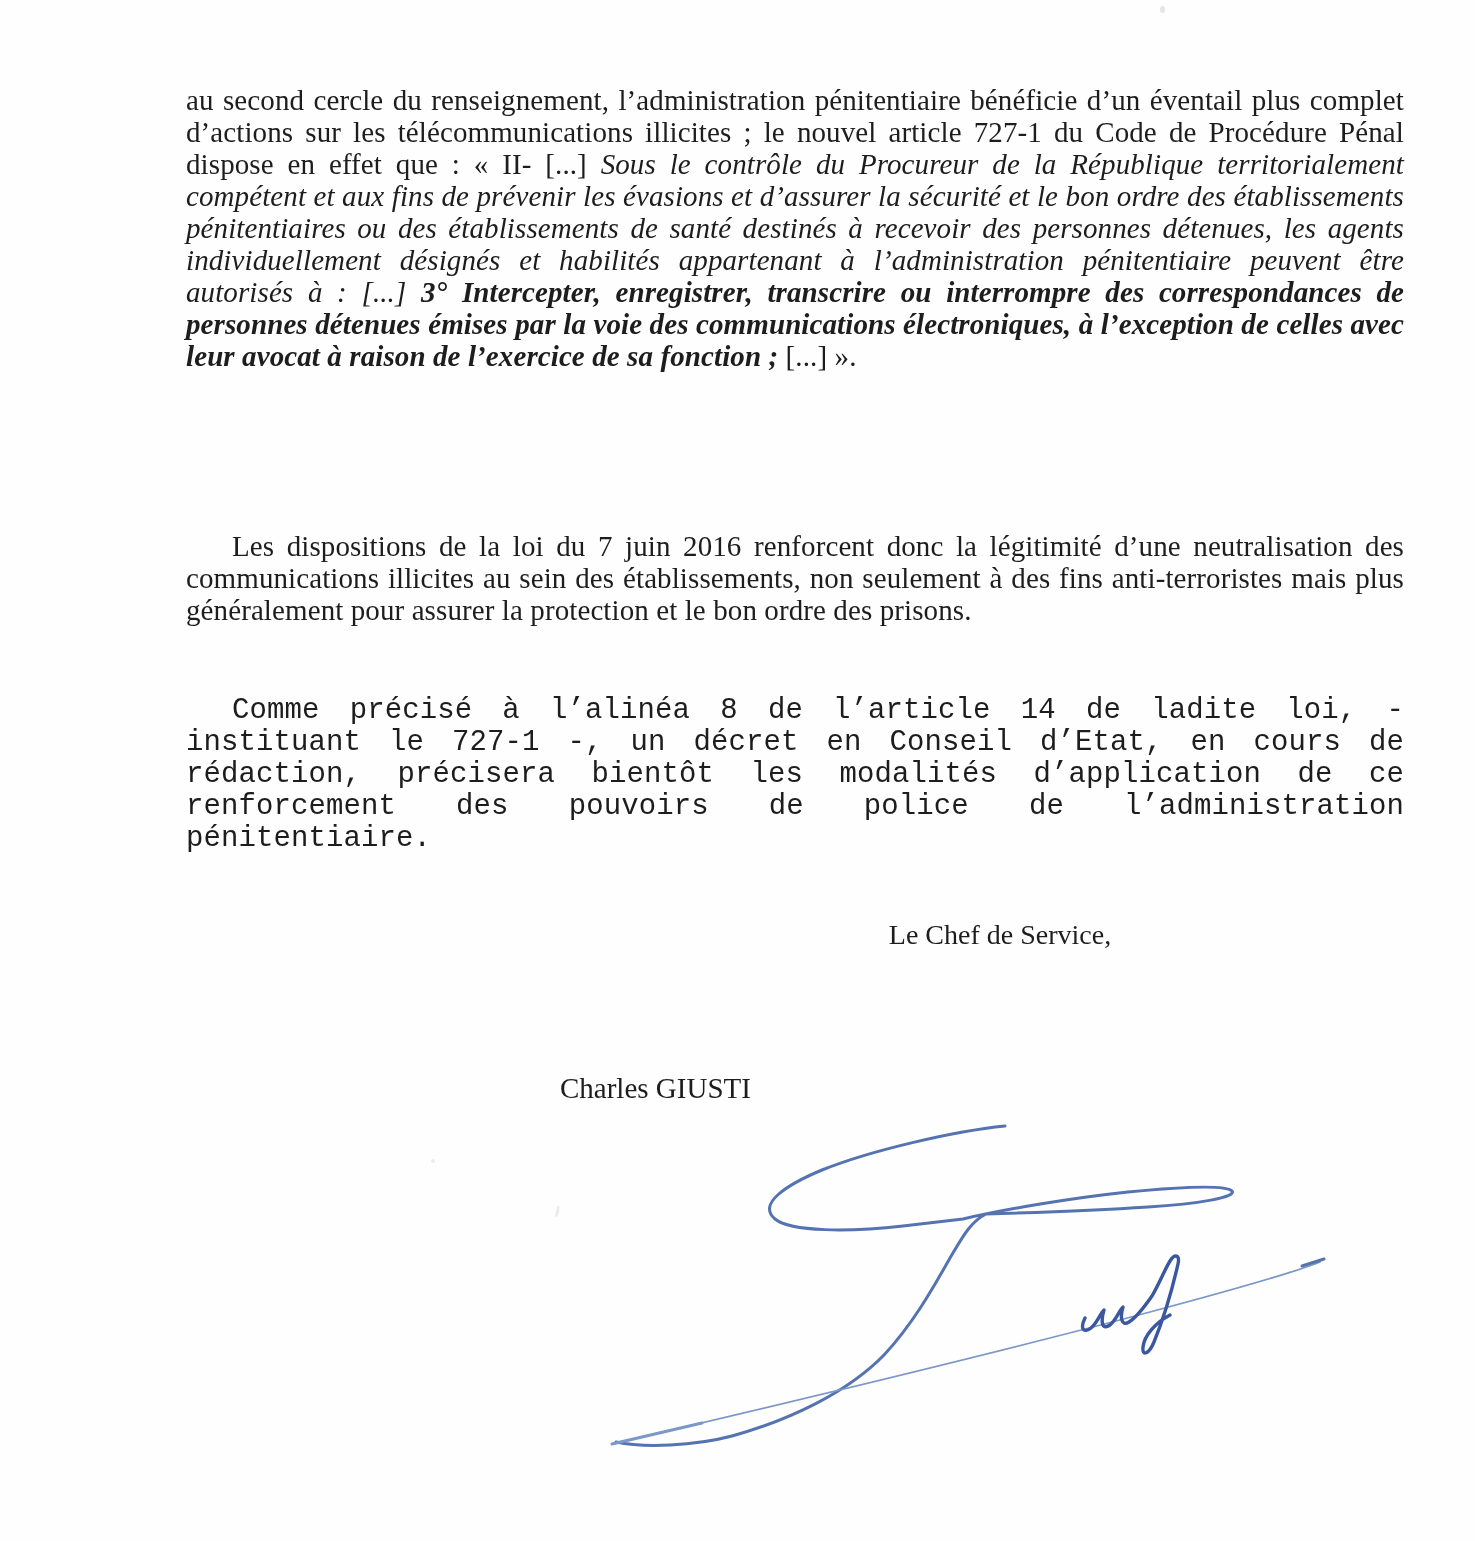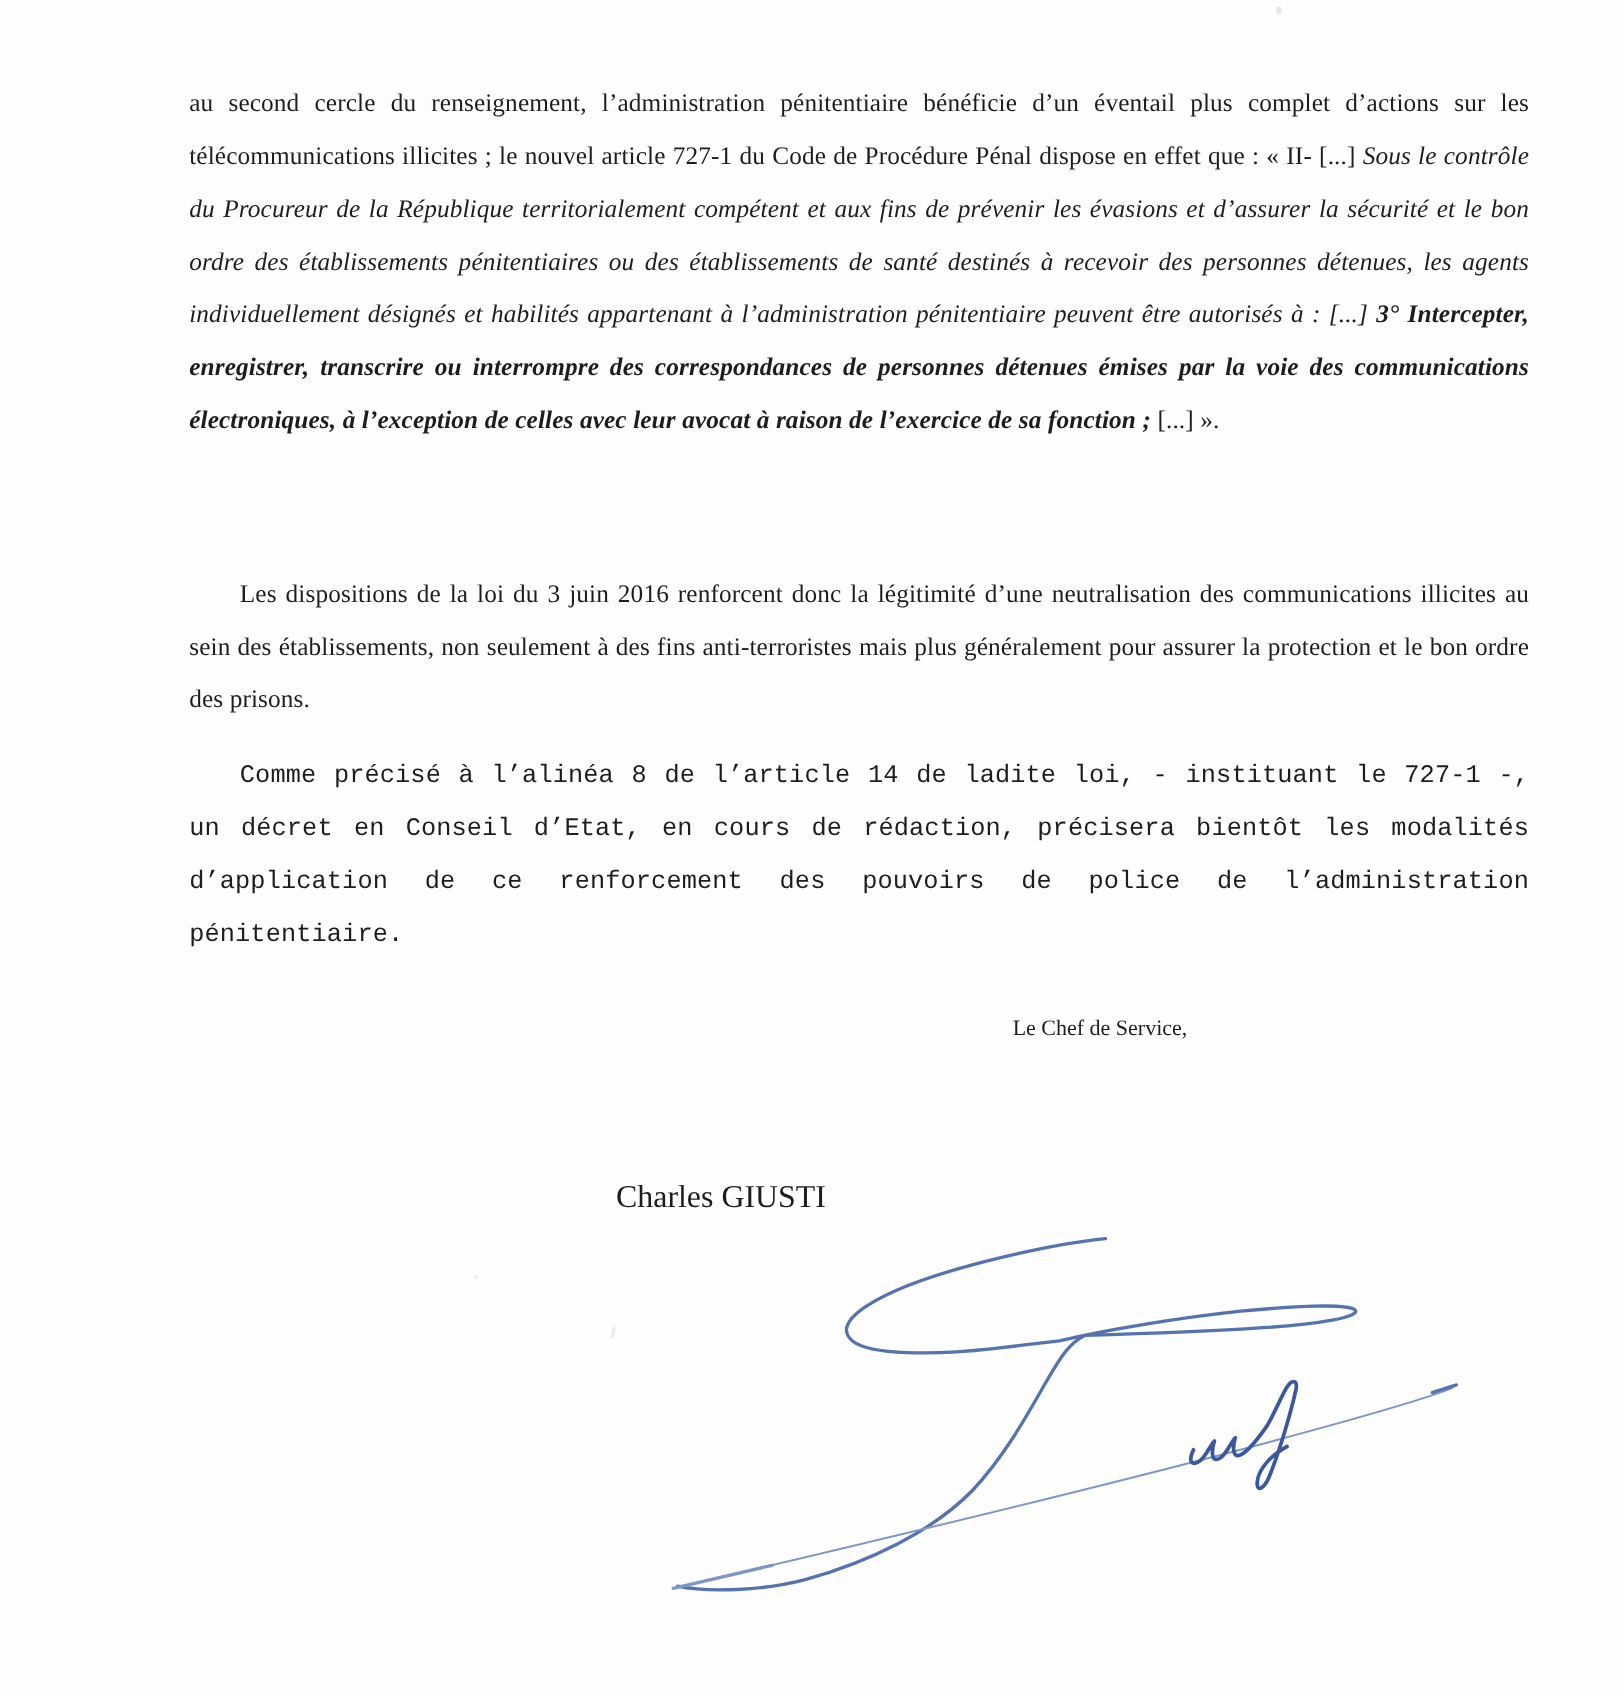--- a/index.html
+++ b/index.html
@@ -7,37 +7,37 @@
     width: 1475px; height: 1541px;
     background: #fefefe;
     position: relative;
     font-family: "Liberation Serif", serif;
     color: #1d1d1d;
     overflow: hidden;
   }
   .para {
     position: absolute;
     left: 172px; width: 1218px;
-    margin: 0;
-    font-size: 23px;
-    line-height: 48px;
+    margin: 14px;
+    font-size: 29px;
+    line-height: 32px;
     text-align: justify;
     letter-spacing: 0.1px;
   }
   .p1 { top: 70px; }
   .p2 { top: 516px; text-indent: 46px; }
   .p3 { top: 681px; text-indent: 46px; font-family: Liberation Mono, monospace; }
   .run-normal { font-style: normal; font-weight: normal; }
   .run-italic { font-style: italic; }
   .run-bold-italic { font-style: italic; font-weight: bold; }
   .sig-titles {
     position: absolute;
     left: 560px; top: 915px; width: 880px;
     text-align: center;
-    font-size: 20px; line-height: 40px;
+    font-size: 28px; line-height: 40px;
   }
   .sig-name {
     position: absolute;
     left: 560px; top: 1068px; width: 880px;
     font-size: 29px; line-height: 40px;
   }
   .sig-svg {
     position: absolute;
     left: 540px; top: 1090px;
     width: 820px; height: 380px;
@@ -49,21 +49,21 @@
   }
   .speck.s1 { left: 1160px; top: 6px;  width: 5px; height: 7px; opacity: .55; }
   .speck.s2 { left: 556px;  top: 1206px; width: 3px; height: 11px; opacity: .45; border-radius: 40% 60% 60% 40%; transform: rotate(12deg); }
   .speck.s3 { left: 431px;  top: 1159px; width: 4px; height: 4px; opacity: .35; }
 </style>
 </head>
 <body>
 
 <p class="para p1"><span class="run-normal">au second cercle du renseignement, l’administration pénitentiaire bénéficie d’un éventail plus complet d’actions sur les télécommunications illicites ; le nouvel article 727-1 du Code de Procédure Pénal dispose en effet que : « II- [...] </span><span class="run-italic">Sous le contrôle du Procureur de la République territorialement compétent et aux fins de prévenir les évasions et d’assurer la sécurité et le bon ordre des établissements pénitentiaires ou des établissements de santé destinés à recevoir des personnes détenues, les agents individuellement désignés et habilités appartenant à l’administration pénitentiaire peuvent être autorisés à : [...] </span><span class="run-bold-italic">3° Intercepter, enregistrer, transcrire ou interrompre des correspondances de personnes détenues émises par la voie des communications électroniques, à l’exception de celles avec leur avocat à raison de l’exercice de sa fonction ;</span><span class="run-normal"> [...] ».</span></p>
 
-<p class="para p2">Les dispositions de la loi du 3 juin 2016 renforcent donc la légitimité d’une neutralisation des communications illicites au sein des établissements, non seulement à des fins anti-terroristes mais plus généralement pour assurer la protection et le bon ordre des prisons.</p>
+<p class="para p2">Les dispositions de la loi du 7 juin 2016 renforcent donc la légitimité d’une neutralisation des communications illicites au sein des établissements, non seulement à des fins anti-terroristes mais plus généralement pour assurer la protection et le bon ordre des prisons.</p>
 
 <p class="para p3">Comme précisé à l’alinéa 8 de l’article 14 de ladite loi, - instituant le 727-1 -, un décret en Conseil d’Etat, en cours de rédaction, précisera bientôt les modalités d’application de ce renforcement des pouvoirs de police de l’administration pénitentiaire.</p>
 
 <div class="sig-titles">
   <div>Le Chef de Service,</div>
 </div>
 
 <div class="sig-name">Charles GIUSTI</div>
 
 <svg class="sig-svg" viewBox="540 1090 820 380" fill="none" xmlns="http://www.w3.org/2000/svg">

